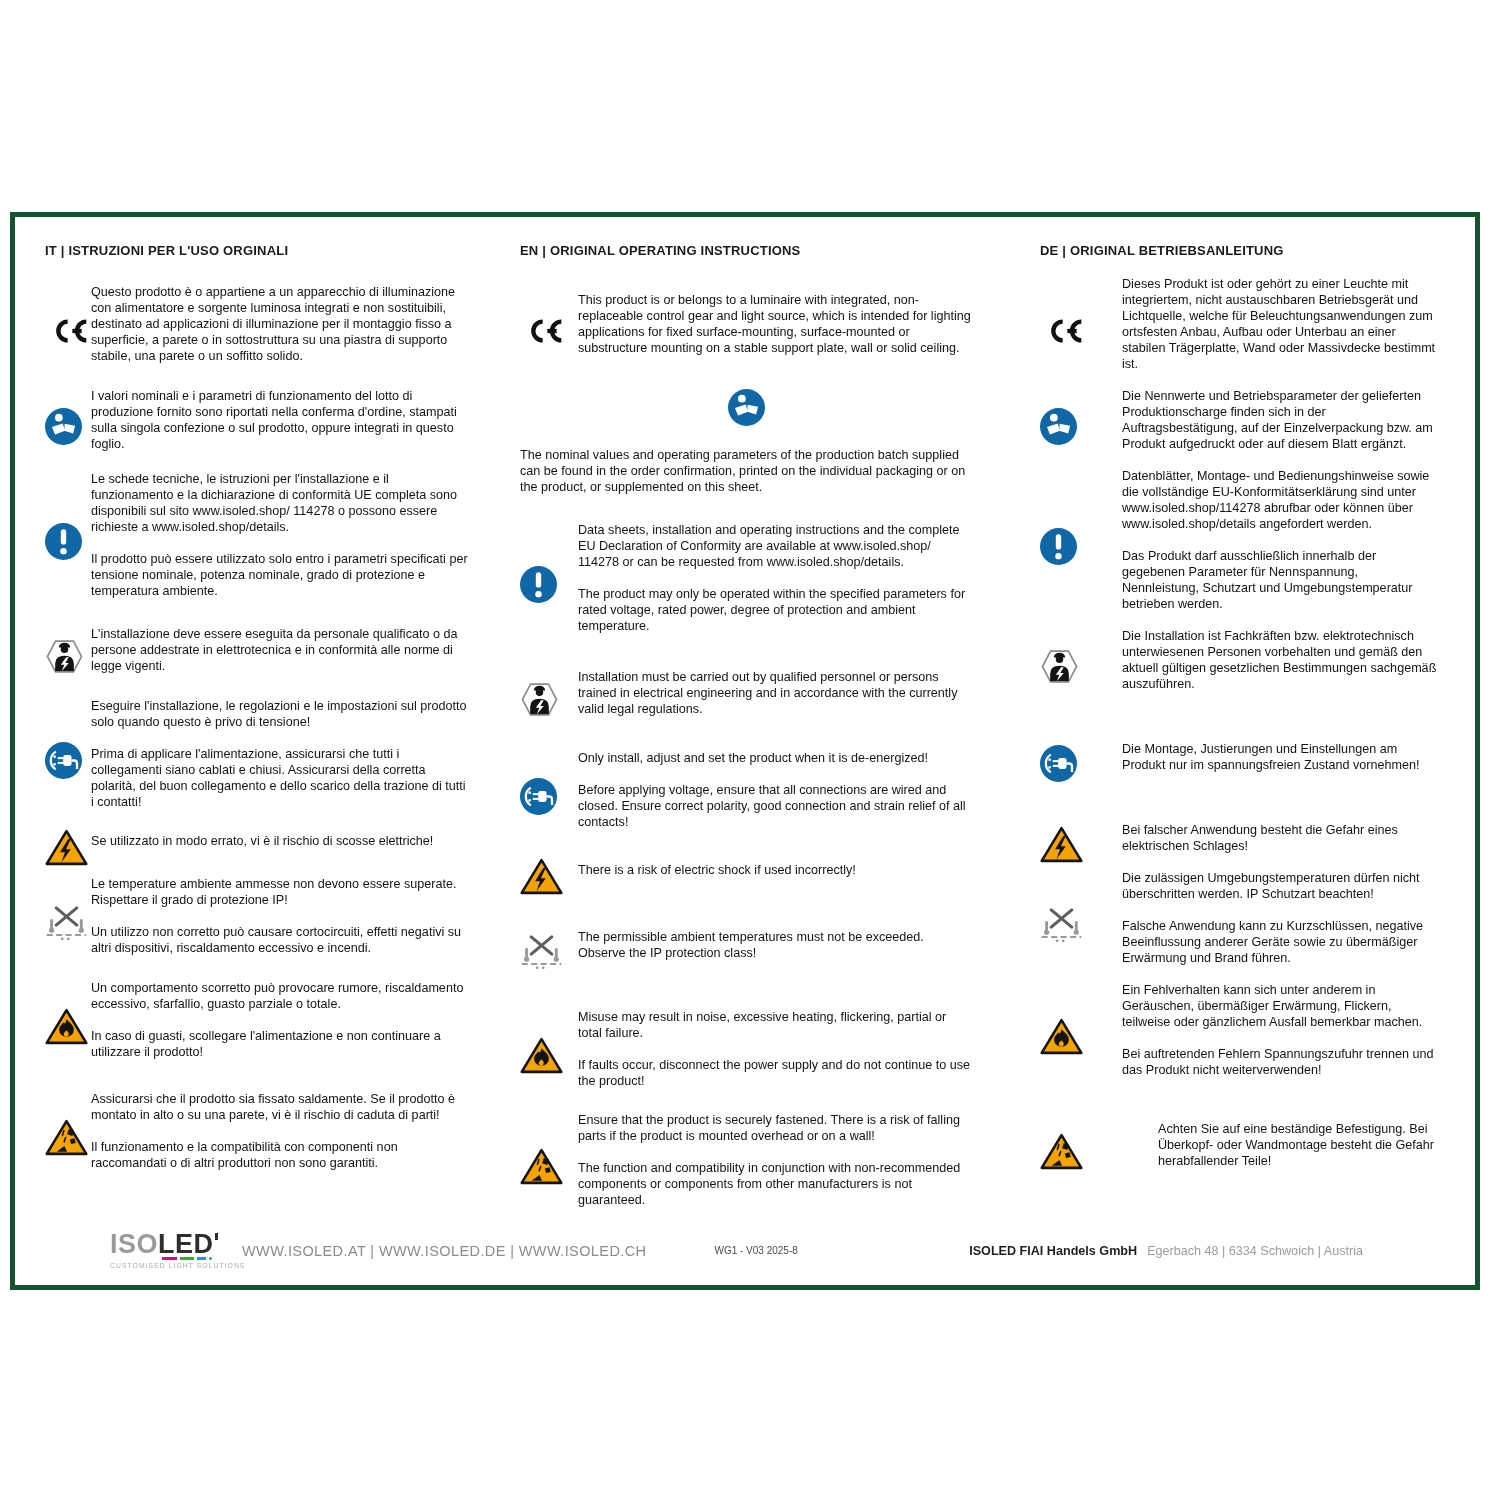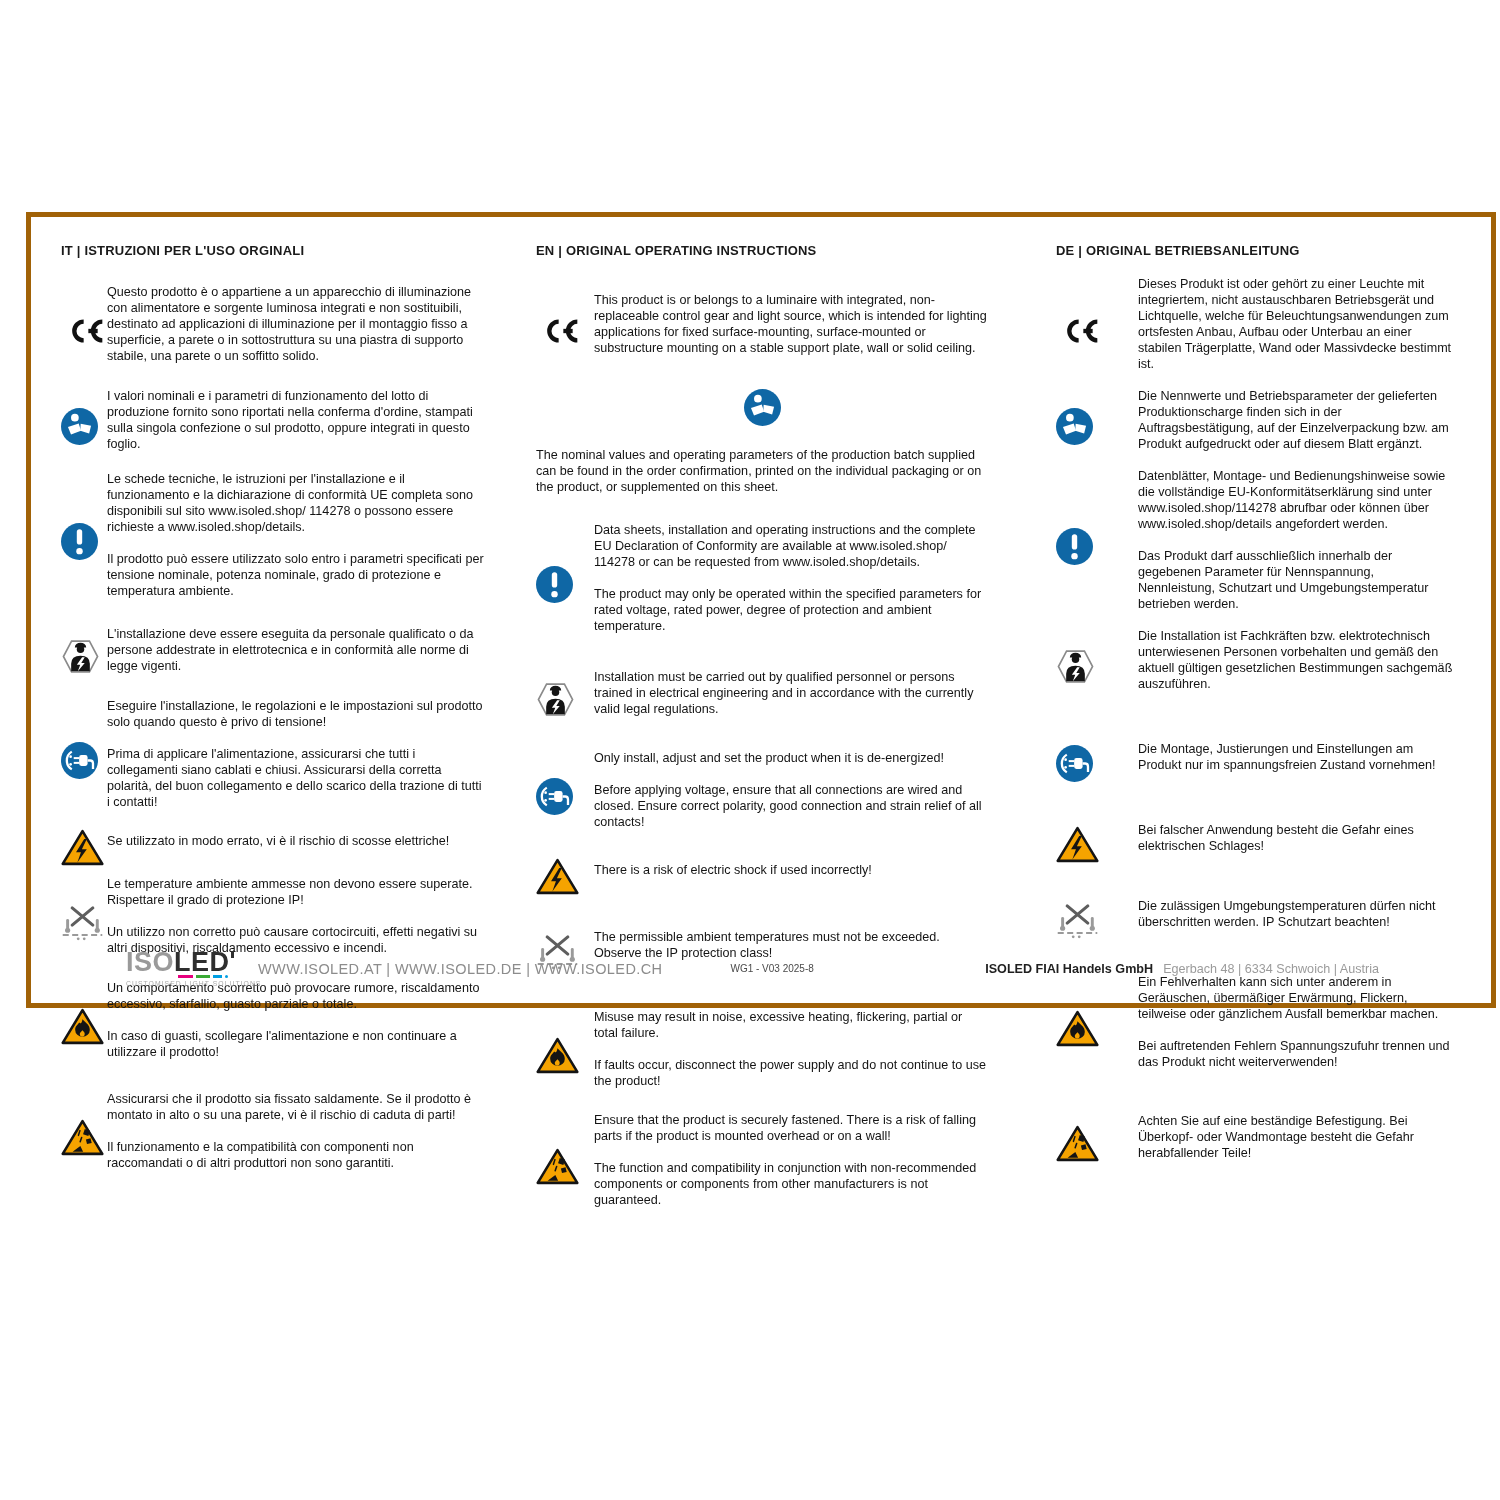--- a/index.html
+++ b/index.html
@@ -1,17 +1,17 @@
 <!DOCTYPE html>
 <html><head>
 <meta charset="utf-8">
 <style>
   html,body{margin:0;padding:0;background:#fff;}
   body{width:1500px;height:1500px;position:relative;font-family:"Liberation Sans",sans-serif;color:#111;}
-  .frame{position:absolute;left:26px;top:212px;width:1470px;height:796px;border:5px solid #a16207;box-sizing:border-box;background:#fff;}
+  .frame{position:absolute;left:10px;top:212px;width:1470px;height:1078px;border:5px solid #14532d;box-sizing:border-box;background:#fff;}
   .columns{display:flex;padding:26px 0 0 30px;}
   .col{box-sizing:border-box;}
   .col-0{width:425px;margin-right:50px;}
   .col-1{width:452px;margin-right:68px;}
   .col-2{width:398px;}
   .col-header{font-weight:bold;font-size:13px;letter-spacing:.2px;margin:0 0 18px 0;color:#1a1a1a;}
   .section{display:flex;align-items:center;}
   .icell{flex:0 0 46px;padding-top:1px;}
   .col-1 .icell{flex-basis:58px;}
   .col-2 .icell{flex-basis:82px;}
@@ -366,34 +366,35 @@
       <circle cx="7.7" cy="30" r="3"></circle>
       <rect x="40.5" y="17" width="3.4" height="12" rx="1.7"></rect>
       <circle cx="42.2" cy="30" r="3"></circle>
     </g>
     <line x1="2" y1="35.5" x2="48" y2="35.5" stroke="#9a9a9a" stroke-width="2.4" stroke-dasharray="7 4"></line>
     <circle cx="20" cy="40" r="1.6" fill="#9a9a9a"></circle>
     <circle cx="27" cy="40" r="1.6" fill="#9a9a9a"></circle>
   </svg></div>
           <div class="tcell">
             <p>Die zulässigen Umgebungstemperaturen dürfen nicht überschritten werden. IP Schutzart beachten!</p>
+            <p>Falsche Anwendung kann zu Kurzschlüssen, negative Beeinflussung anderer Geräte sowie zu übermäßiger Erwärmung und Brand führen.</p>
           </div>
         </div>
         <div class="section" style="min-height: 104px;">
           <div class="icell"><svg width="43" height="39" viewBox="0 0 50 44">
     <path d="M25 3 L48 41 H2 Z" fill="#f5a300" stroke="#141414" stroke-width="3" stroke-linejoin="round"></path>
     <path d="M25 13.5 c4.5 5 8.5 6.5 8.5 12.5 a8.5 8 0 0 1 -17 0 c0 -4.5 2.6 -5.8 4.8 -8.6 c1 1.6 2.7 1.6 3.7 -3.9 z" fill="#141414"></path>
     <path d="M25 26.5 c2 2 2.6 3 2.6 4.6 a2.9 2.9 0 0 1 -5.8 0 c0 -2 1.8 -2.6 3.2 -4.6 z" fill="#f5a300"></path>
   </svg></div>
           <div class="tcell">
             <p>Ein Fehlverhalten kann sich unter anderem in Geräuschen, übermäßiger Erwärmung, Flickern, teilweise oder gänzlichem Ausfall bemerkbar machen.</p>
             <p>Bei auftretenden Fehlern Spannungszufuhr trennen und das Produkt nicht weiterverwenden!</p>
           </div>
         </div>
-        <div class="section" style="min-height: 118px;">
+        <div class="section" style="min-height: 118px; gap: 36px;">
           <div class="icell"><svg width="43" height="39" viewBox="0 0 50 44">
     <path d="M25 3 L48 41 H2 Z" fill="#f5a300" stroke="#141414" stroke-width="3" stroke-linejoin="round"></path>
     <g fill="#141414">
       <rect x="26.5" y="13" width="6.5" height="6.5" transform="rotate(18 29.7 16.2)"></rect>
       <rect x="29.5" y="23.5" width="5.6" height="5.6" transform="rotate(-14 32.3 26.3)"></rect>
       <path d="M13.5 38.5 l9 -6.5 l3.2 6.5 z"></path>
     </g>
     <g stroke="#141414" stroke-width="1.8" stroke-linecap="round">
       <line x1="22" y1="14" x2="20.3" y2="19.5"></line>
       <line x1="24" y1="22" x2="22.3" y2="27"></line>

